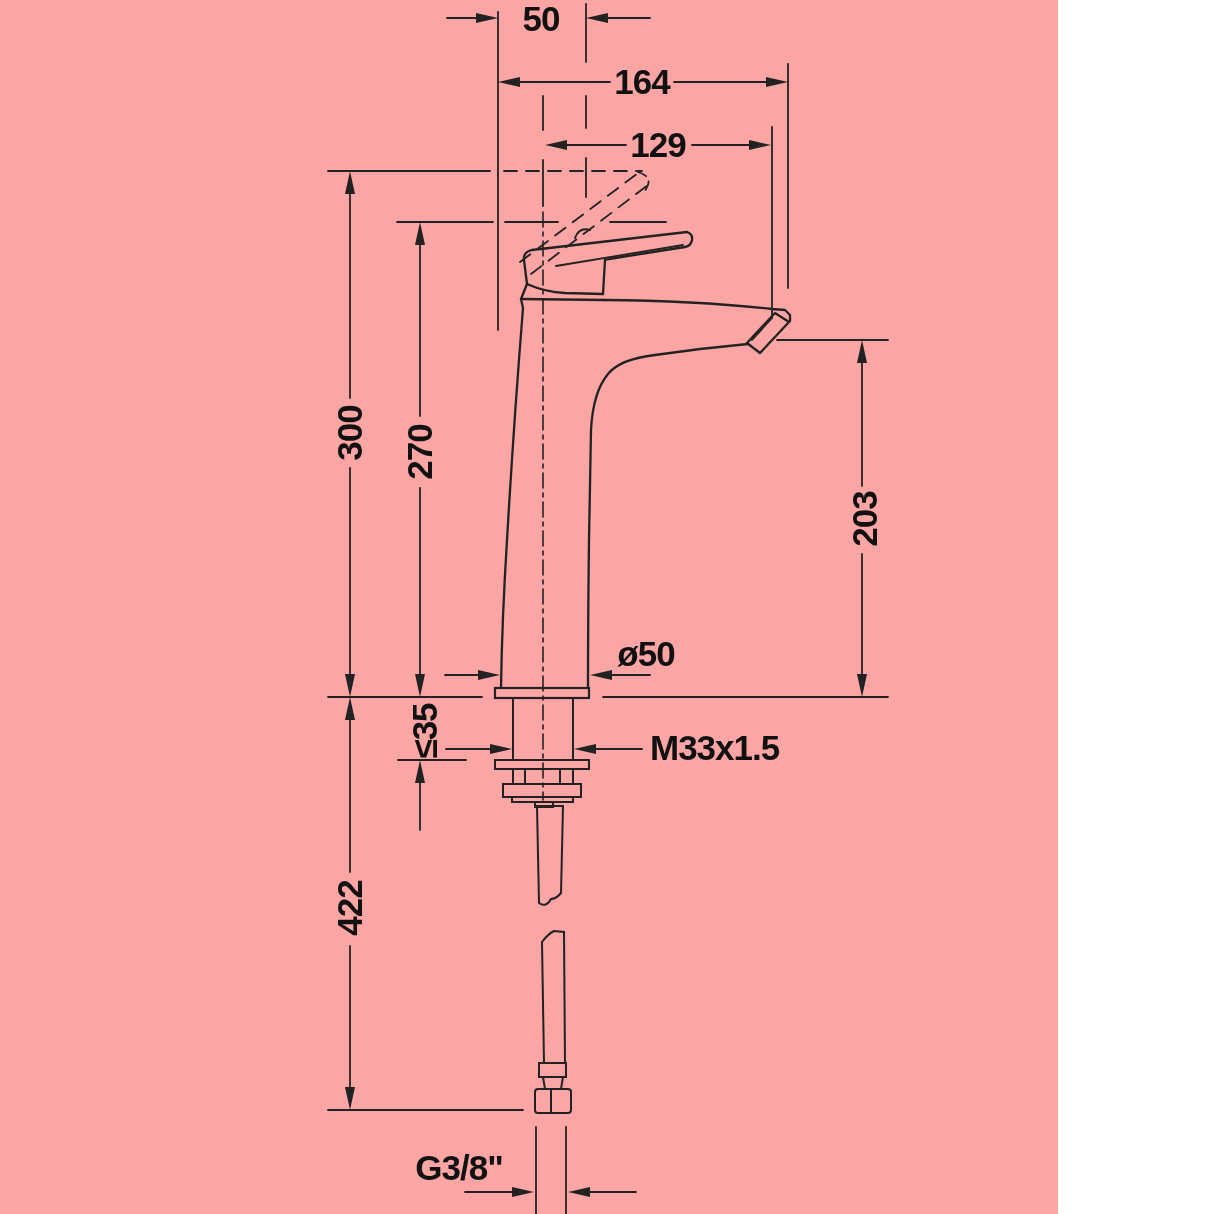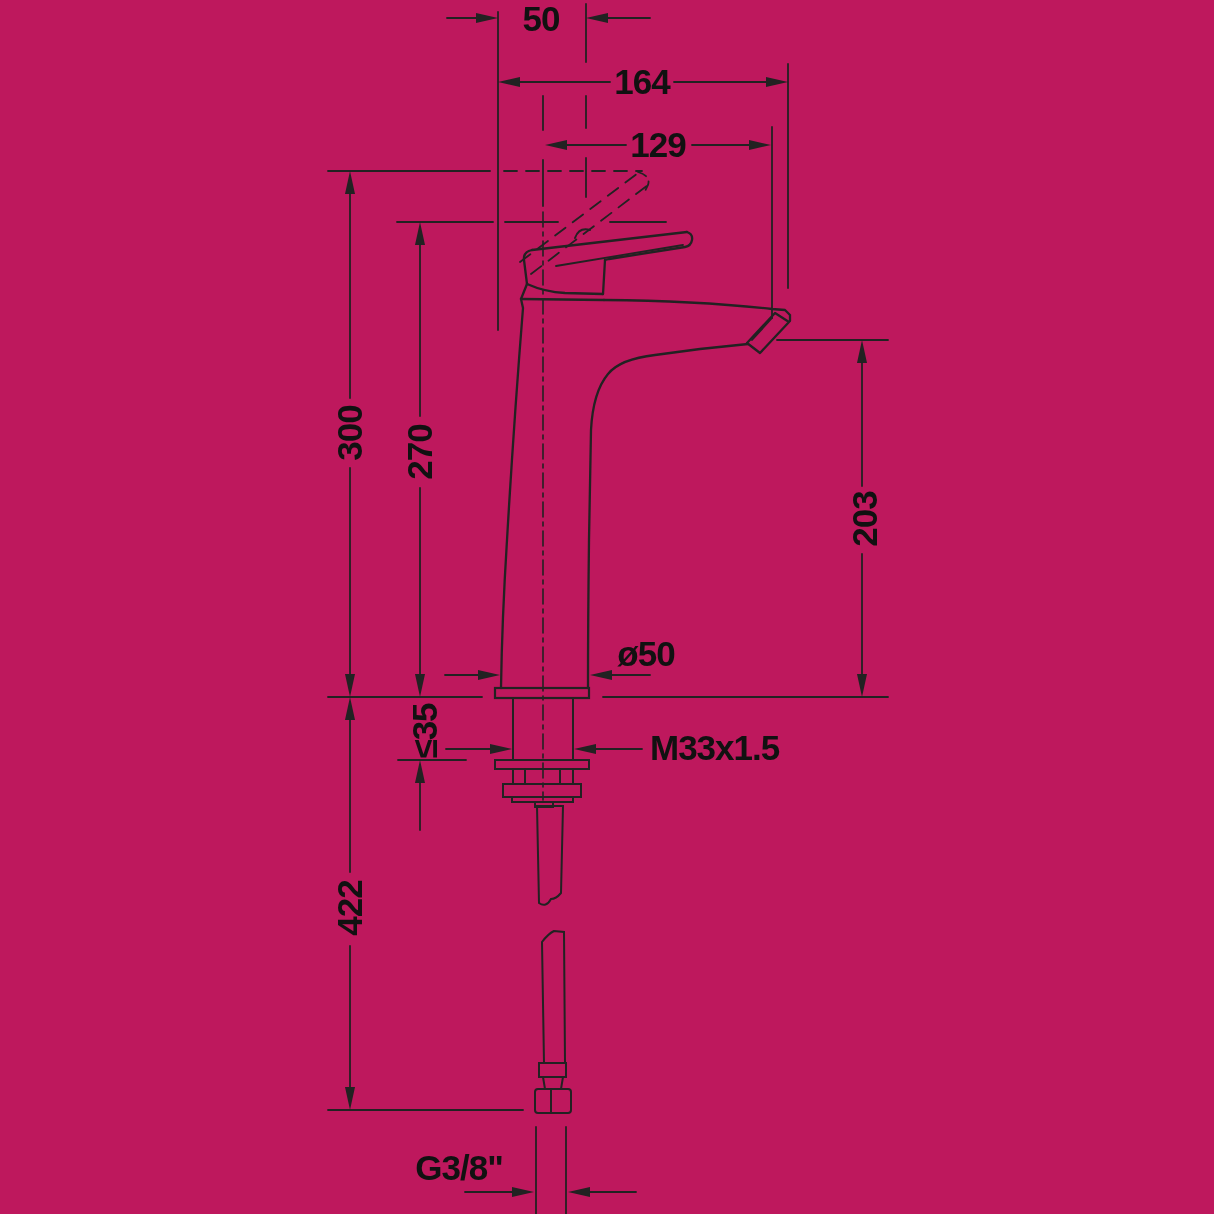--- a/index.html
+++ b/index.html
@@ -1,16 +1,16 @@
 <!DOCTYPE html>
 <html><head>
 <meta charset="utf-8">
 <style>
   html,body{margin:0;padding:0;background:#ffffff;}
-  .canvas{width:1214px;height:1214px;position:relative;background:#be185d;}
+  .canvas{width:1058px;height:1214px;position:relative;background:#fca5a5;}
   svg{display:block;}
   svg line, svg path, svg rect, svg polyline{stroke:#222;fill:none;stroke-linecap:round;}
   .outline{stroke-width:2.3;stroke-linejoin:round;}
   .thin{stroke-width:1.8;}
   .dim{stroke-width:1.8;}
   .arrow{fill:#222;stroke:none;}
   .dimtext{font-family:"Liberation Sans",sans-serif;font-weight:bold;font-size:35px;
            fill:#111;letter-spacing:-1px;}
   .hatchline{stroke:#222;stroke-width:1.4;}
 </style>

